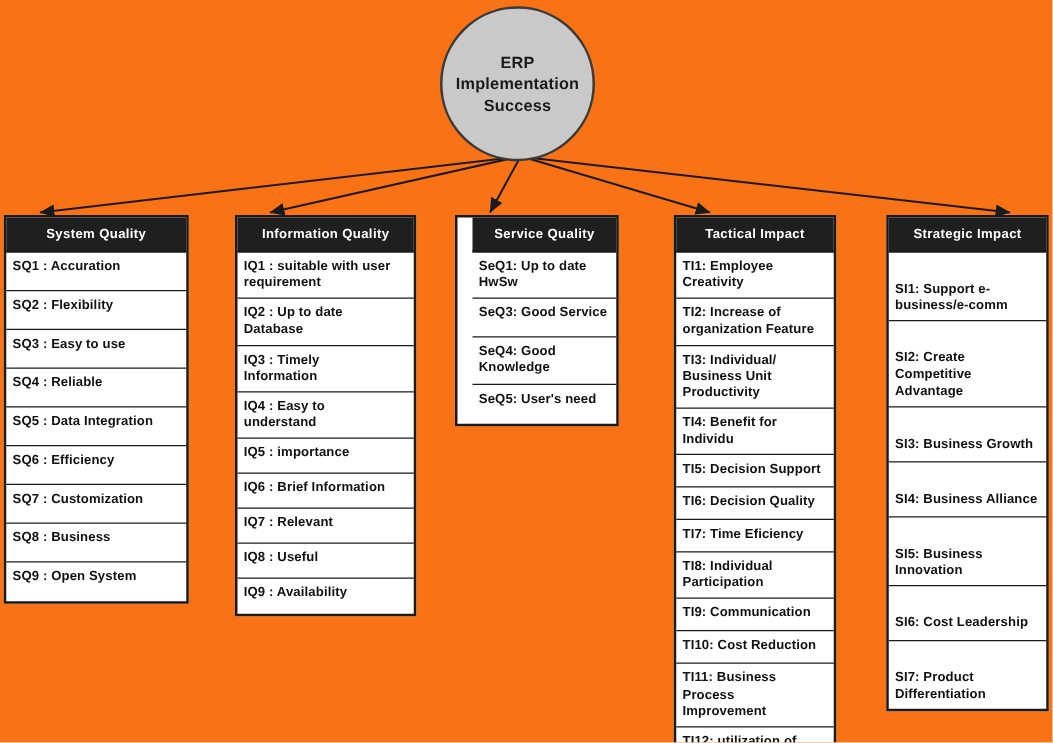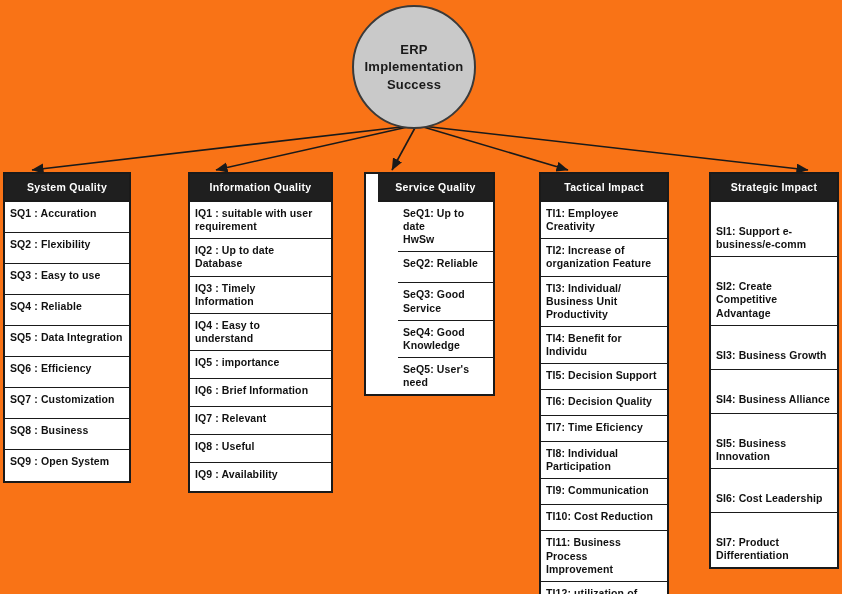--- a/index.html
+++ b/index.html
@@ -85,30 +85,30 @@
     padding: 5px 4px 5px 5px;
     line-height: 1.25;
     letter-spacing: 0.1px;
     white-space: pre-line;
   }
   .row:last-child {
     border-bottom: none;
   }
 
   
-  #col-system       { left: 3px;   top: 172px; width: 128px; }
+  #col-system       { left: 3px;   top: 172px; width: 148px; }
   #col-information  { left: 188px; top: 172px; width: 145px; }
   #col-service      { left: 364px; top: 172px; width: 131px; padding-left: 12px; }
   #col-tactical     { left: 539px; top: 172px; width: 130px; }
   #col-strategic    { left: 709px; top: 172px; width: 130px; }
 
   
   #col-system   .row { min-height: 31px; }
   #col-information .row { min-height: 28px; }
-  #col-service  .row { min-height: 31px; margin-left: 20px; }
+  #col-service  .row { min-height: 31px; }
   #col-tactical .row { min-height: 26px; }
   #col-strategic .row { min-height: 26px; margin-top: 18px; }
 </style>
 </head>
 <body>
 
 <div id="canvas">
 
   <svg id="arrow-layer" viewBox="0 0 842 594" width="842" height="594">
     <defs>
@@ -163,21 +163,20 @@
       <div class="row">IQ8 : Useful</div>
       <div class="row">IQ9 : Availability</div>
     </div>
   </div>
 
   <div class="column" id="col-service">
     <div class="col-header">Service Quality</div>
     <div class="col-body">
       <div class="row">SeQ1: Up to date
             HwSw</div>
-      <div class="row">SeQ2: Reliable</div>
       <div class="row">SeQ3: Good Service</div>
       <div class="row">SeQ4: Good
             Knowledge</div>
       <div class="row">SeQ5: User's need</div>
     </div>
   </div>
 
   <div class="column" id="col-tactical">
     <div class="col-header">Tactical Impact</div>
     <div class="col-body">

